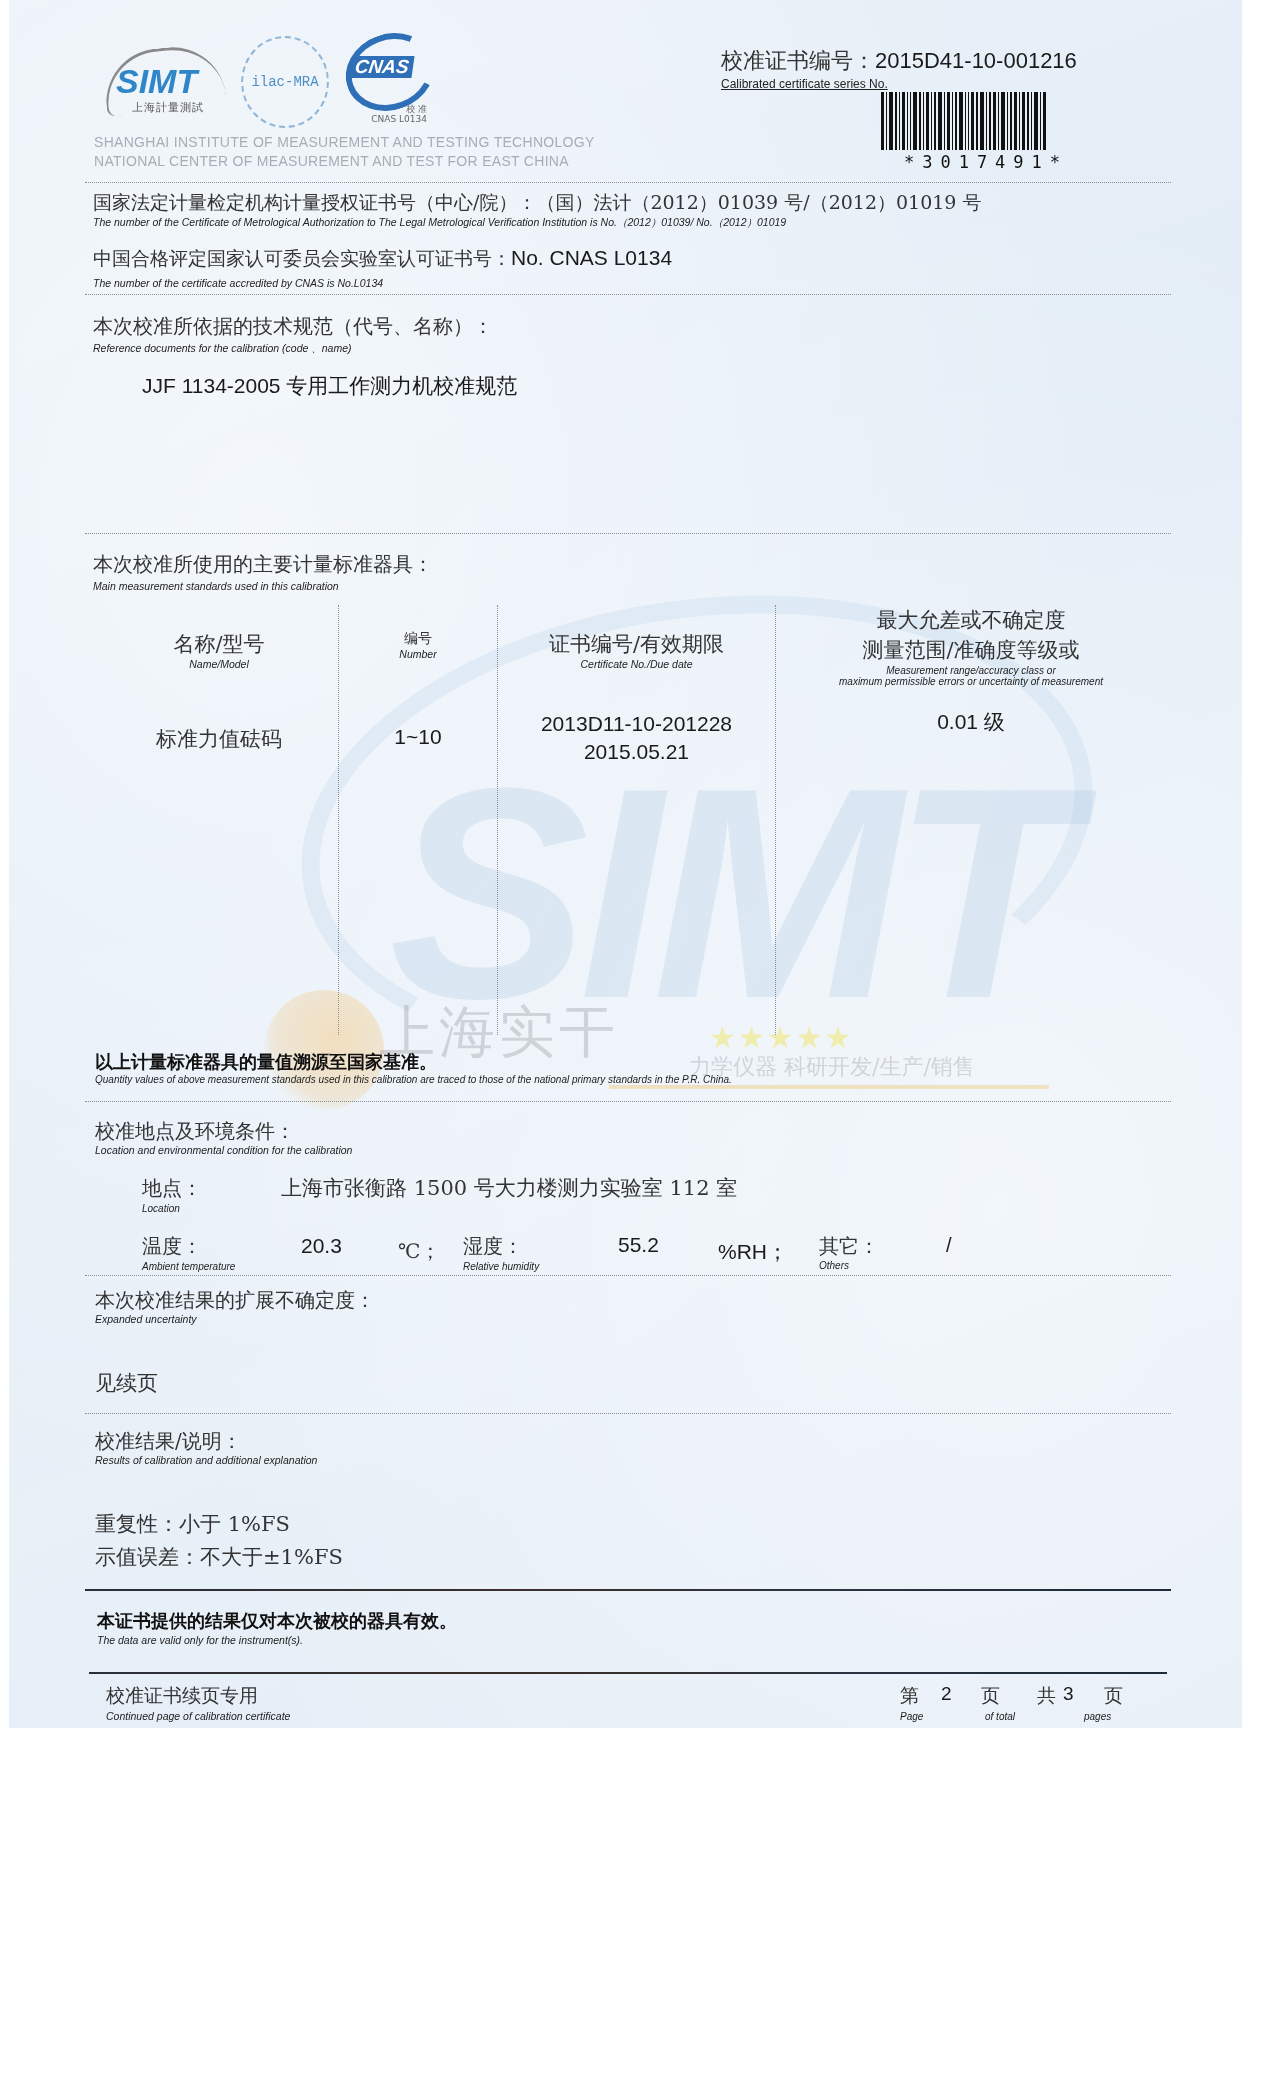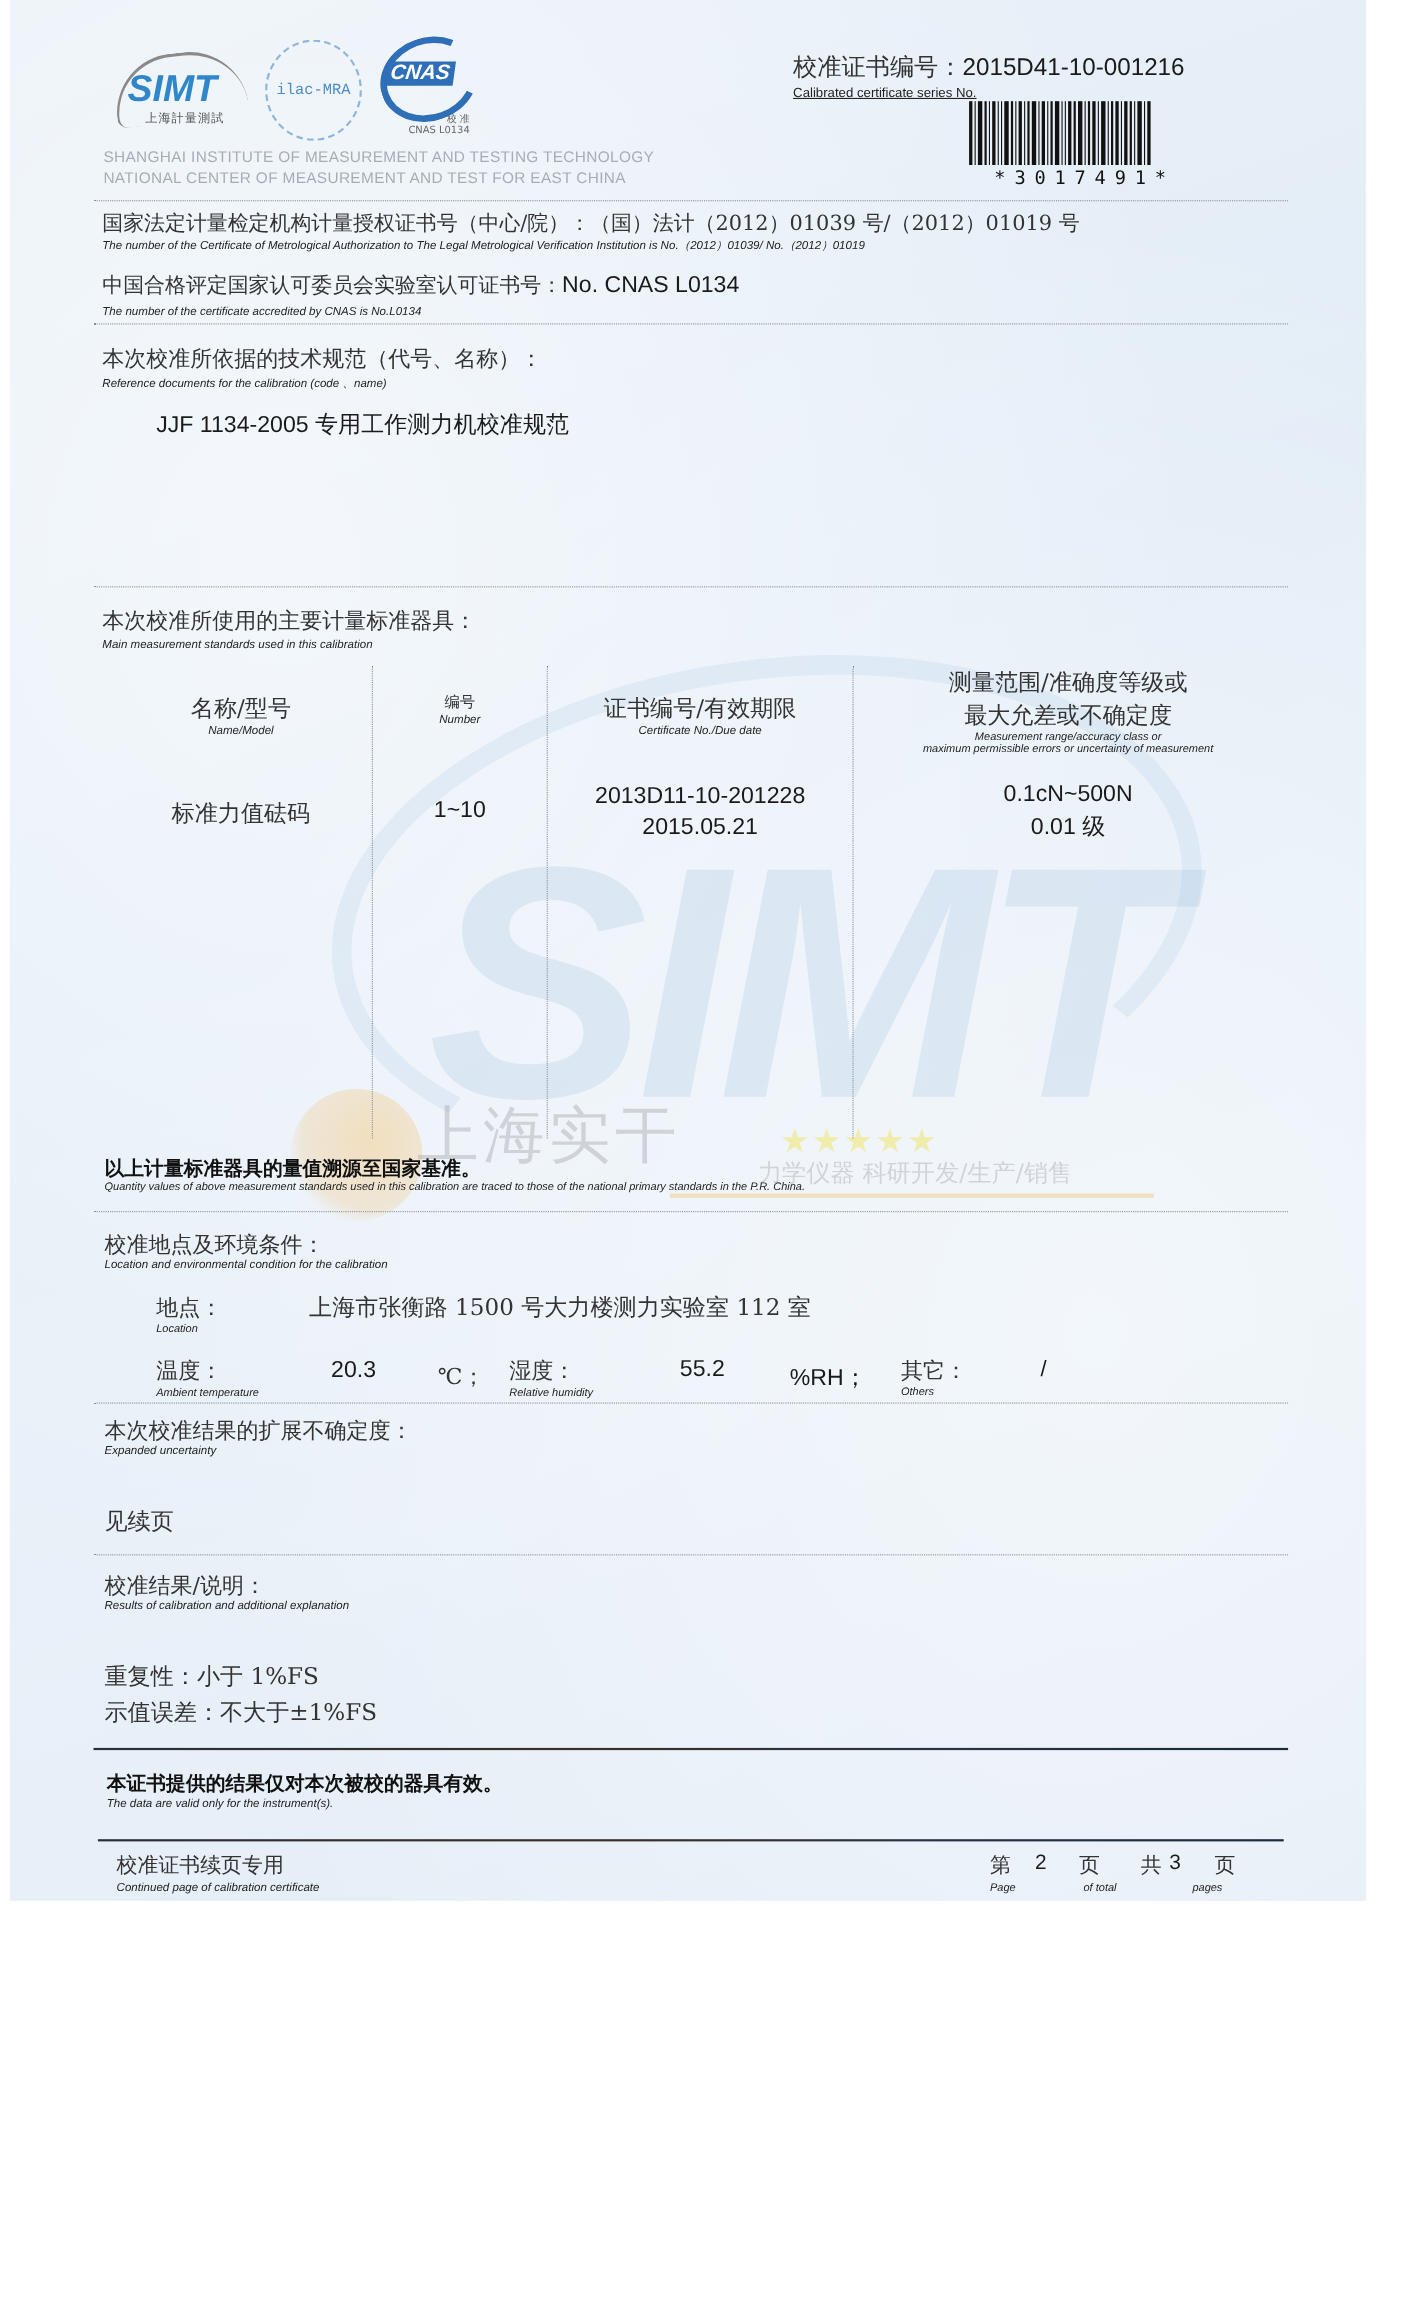--- a/index.html
+++ b/index.html
@@ -166,35 +166,34 @@
     </div>
     <div class="th" style="left:330px; width:158px; top:630px;">
       <div class="zh" style="font-size:14px;">编号</div>
       <div class="en-xs">Number</div>
     </div>
     <div class="th" style="left:489px; width:277px; top:630px;">
       <div class="zh" style="font-size:21px;">证书编号/有效期限</div>
       <div class="en-xs">Certificate No./Due date</div>
     </div>
     <div class="th" style="left:767px; width:390px; top:605px;">
+      <div class="zh" style="font-size:21px; line-height:30px;">最大允差或不确定度</div>
       <div class="zh" style="font-size:21px; line-height:30px;">测量范围/准确度等级或</div>
-      <div class="zh" style="font-size:21px; line-height:30px;">最大允差或不确定度</div>
       <div class="en-xs" style="font-size:10px;">Measurement range/accuracy class or</div>
       <div class="en-xs" style="font-size:10px;">maximum permissible errors or uncertainty of measurement</div>
     </div>
 
     <div>
       <div class="th zh" style="left:90px; width:240px; top:725px; font-size:21px;">标准力值砝码</div>
       <div class="th val" style="left:330px; width:158px; top:725px; font-size:21px;">1~10</div>
       <div class="th val" style="left:489px; width:277px; top:710px; font-size:21px; line-height:28px;">
         <div>2013D11-10-201228</div>
         <div>2015.05.21</div>
       </div>
       <div class="th val" style="left:767px; width:390px; top:707px; font-size:21px; line-height:30px;">
-        <div>0.1cN~500N</div>
         <div>0.01 级</div>
       </div>
     </div>
   </div>
 
   <div class="abs zh-bold" style="left:86px; top:1050px; font-size:18px; white-space:nowrap;">以上计量标准器具的量值溯源至国家基准。</div>
   <div class="abs en-xs" style="left:86px; top:1074px; font-size:10px;">Quantity values of above measurement standards used in this calibration are traced to those of the national primary standards in the P.R. China.</div>
 
   <div class="dotline" style="left:76px; width:1086px; top:1101px;"></div>
 

